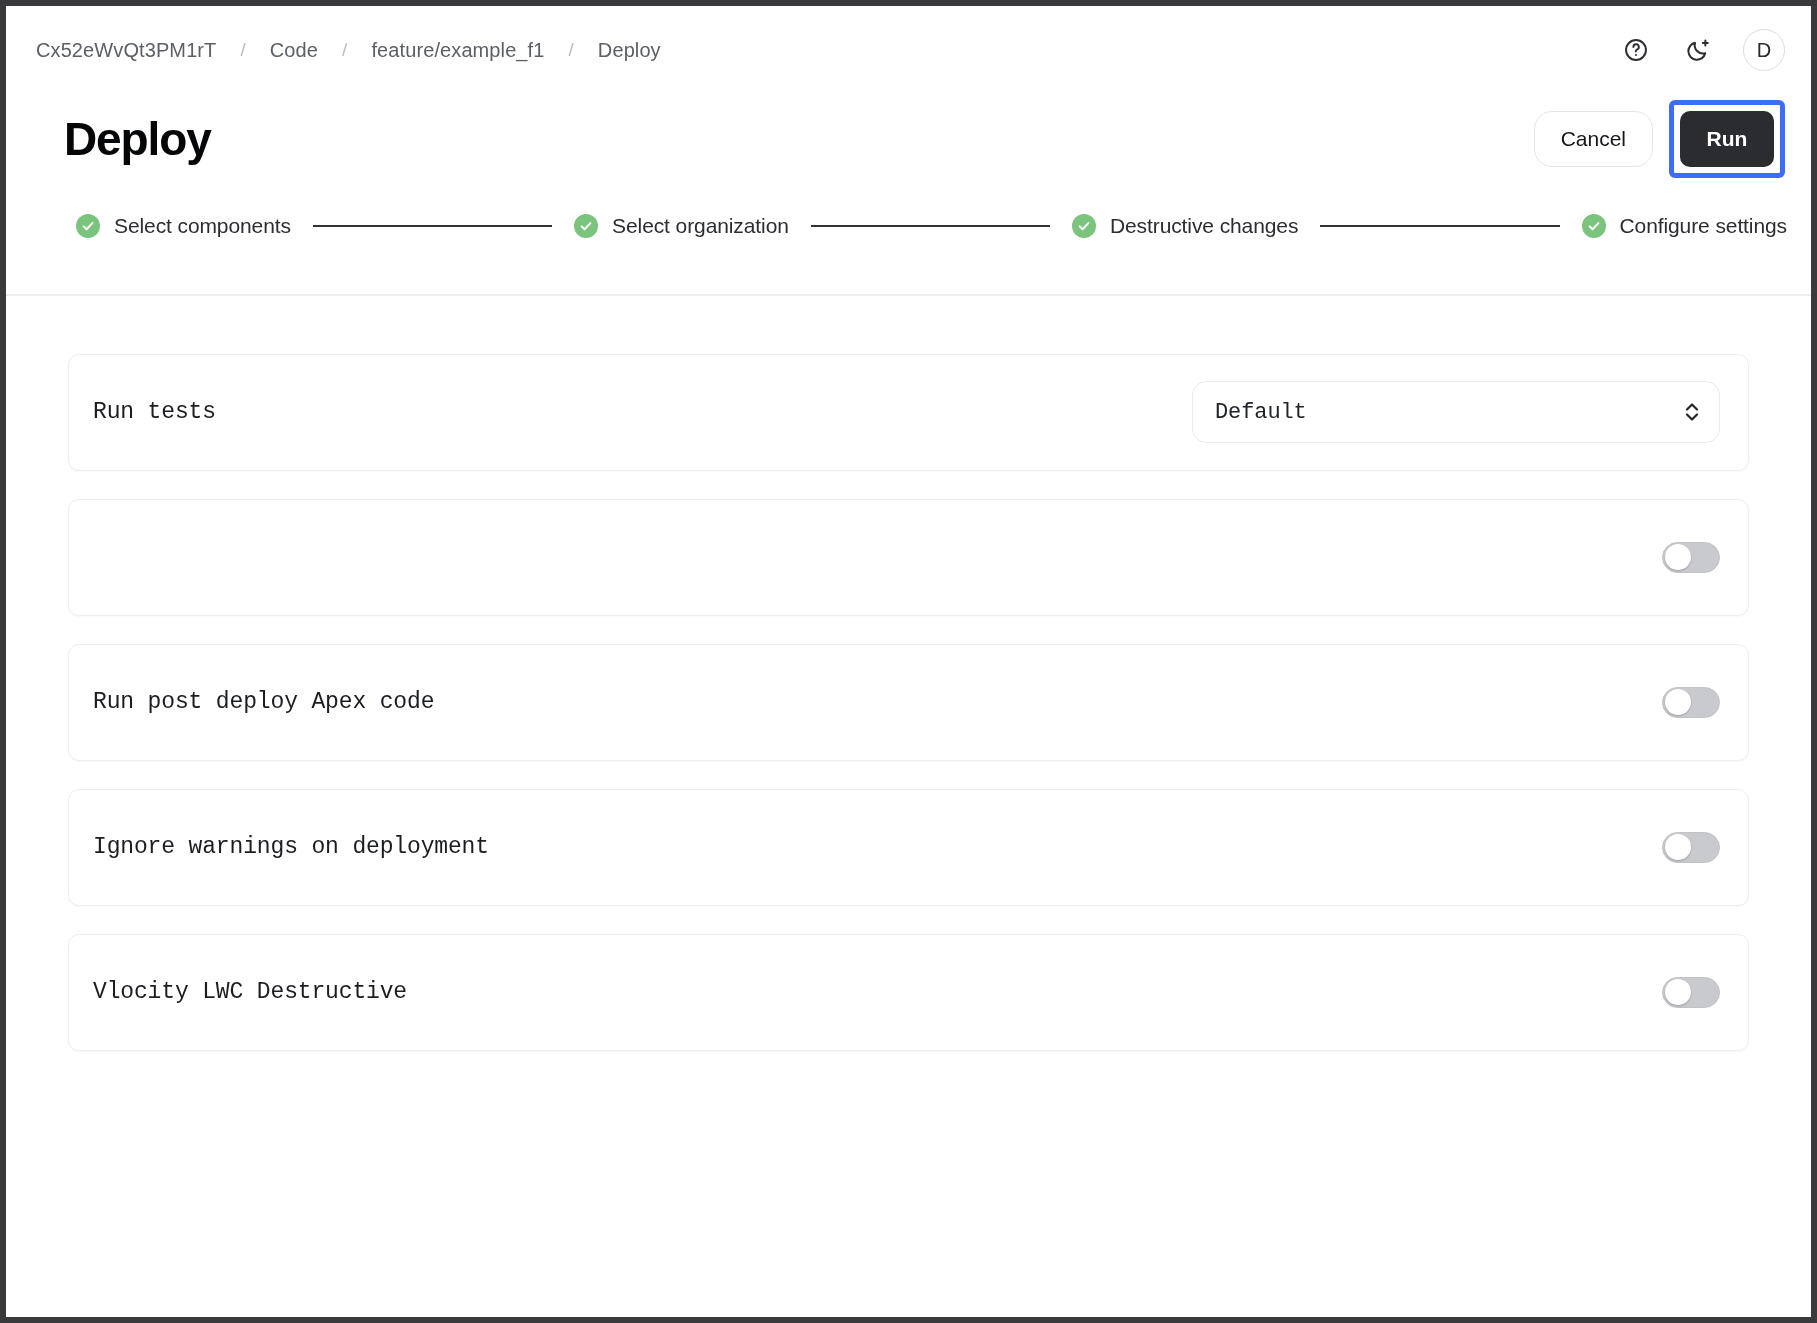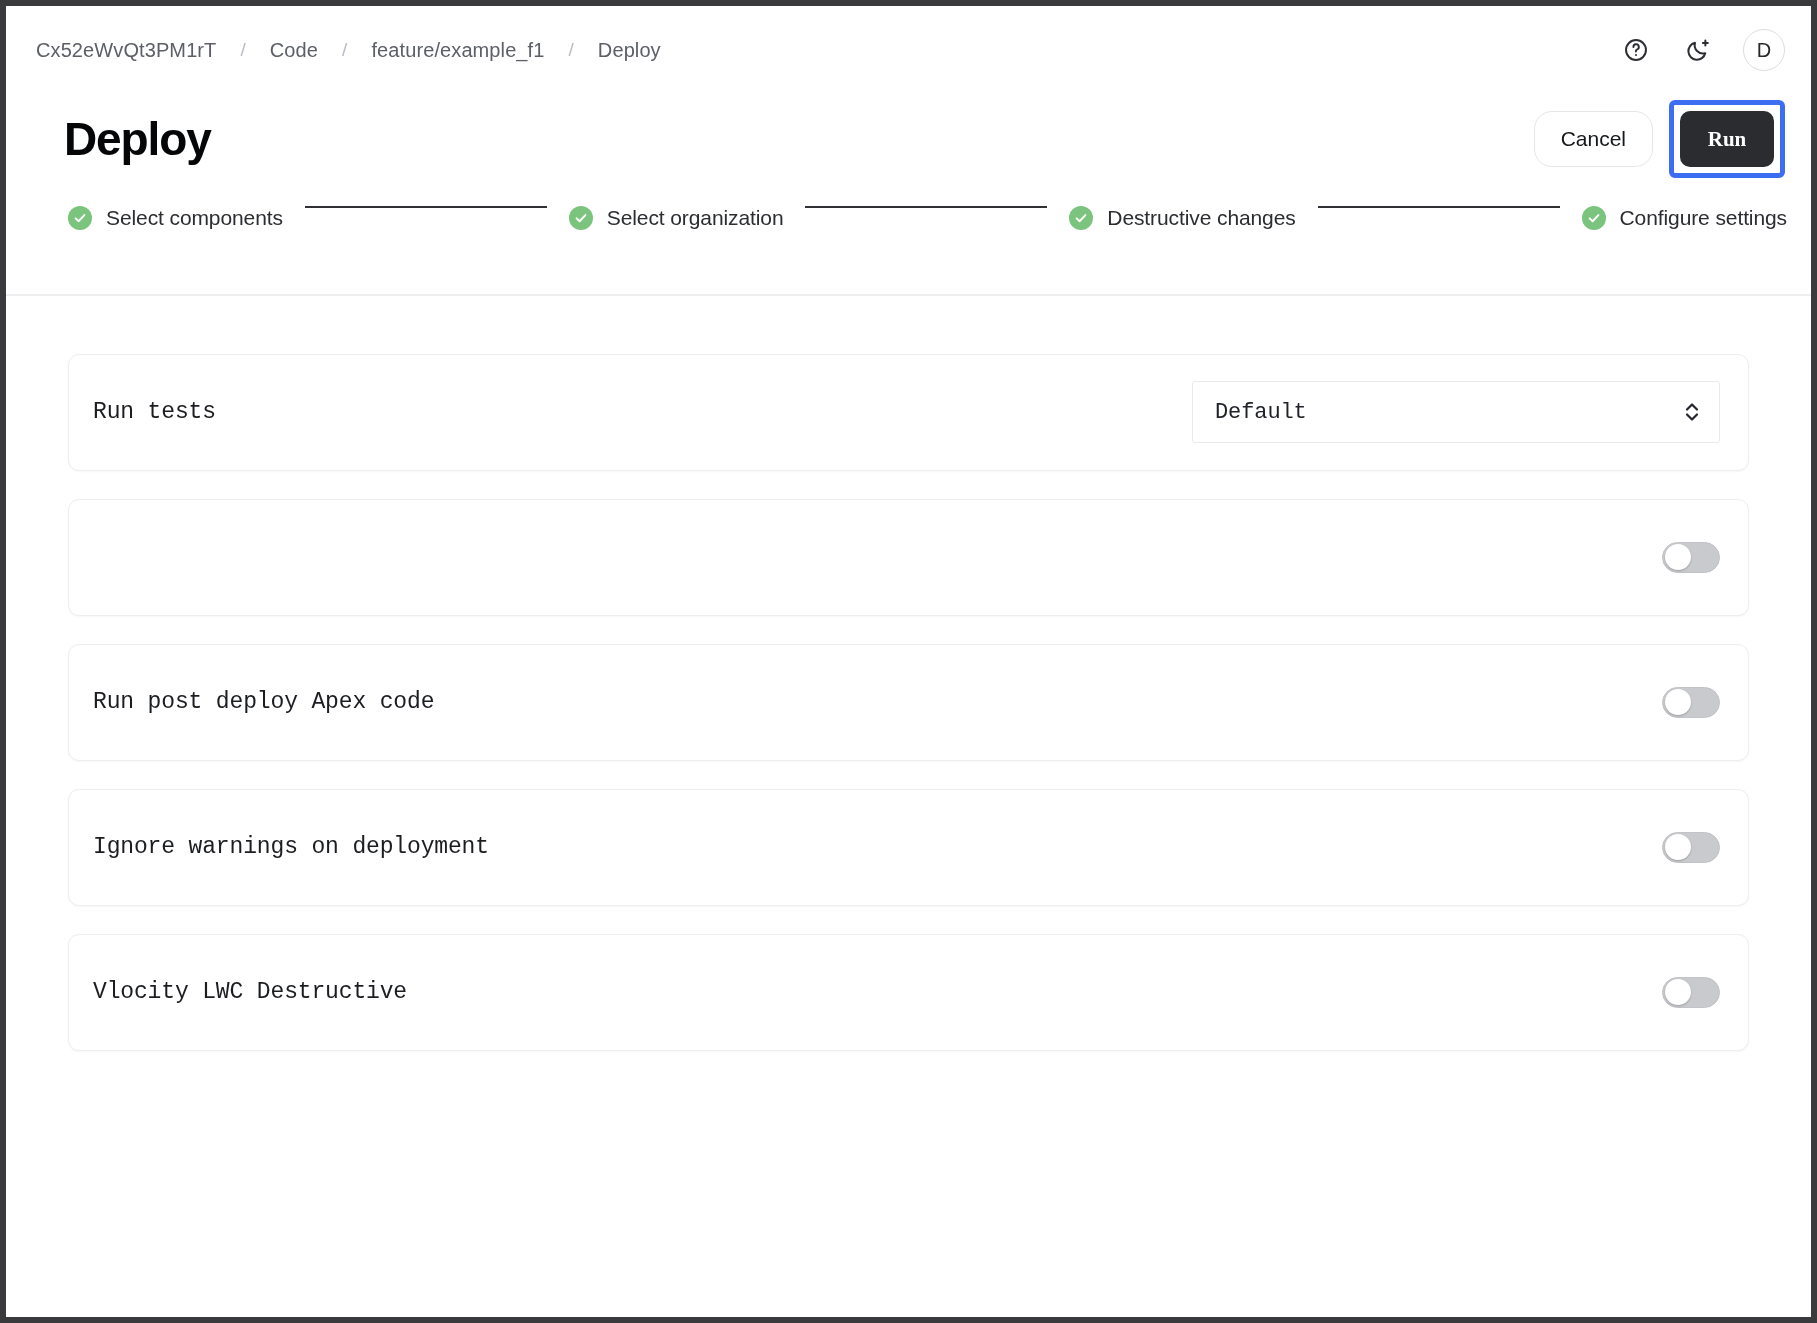--- a/index.html
+++ b/index.html
@@ -136,31 +136,32 @@
   #run-button {
     min-width: 94px;
     height: 56px;
     padding: 0 26px;
     background: #2b2c30;
     border: none;
     border-radius: 10px;
     font-size: 21px;
     font-weight: 700;
     color: #ffffff;
-    font-family: Liberation Serif, serif;
+    font-family: Liberation Sans, sans-serif;
     cursor: pointer;
   }
 
   
   #stepper {
     display: flex;
-    align-items: flex-start;
+    align-items: center;
     padding: 0 24px 0 62px;
     margin-top: 28px;
     height: 40px;
+    margin-left: 8px;
   }
 
   .step {
     display: flex;
     align-items: center;
     gap: 14px;
     white-space: nowrap;
     cursor: pointer;
   }
   .step-check {
@@ -222,21 +223,21 @@
     display: flex;
     align-items: center;
   }
 
   
   .select-box {
     position: relative;
     width: 528px;
     height: 62px;
     border: 1.4px solid #e8eaee;
-    border-radius: 3px;
+    border-radius: 14px;
     background: #ffffff;
     display: flex;
     align-items: center;
     padding: 0 18px 0 22px;
     cursor: pointer;
   }
   .select-value {
     font-size: 22px;
     color: #202328;
     letter-spacing: -.1px;

